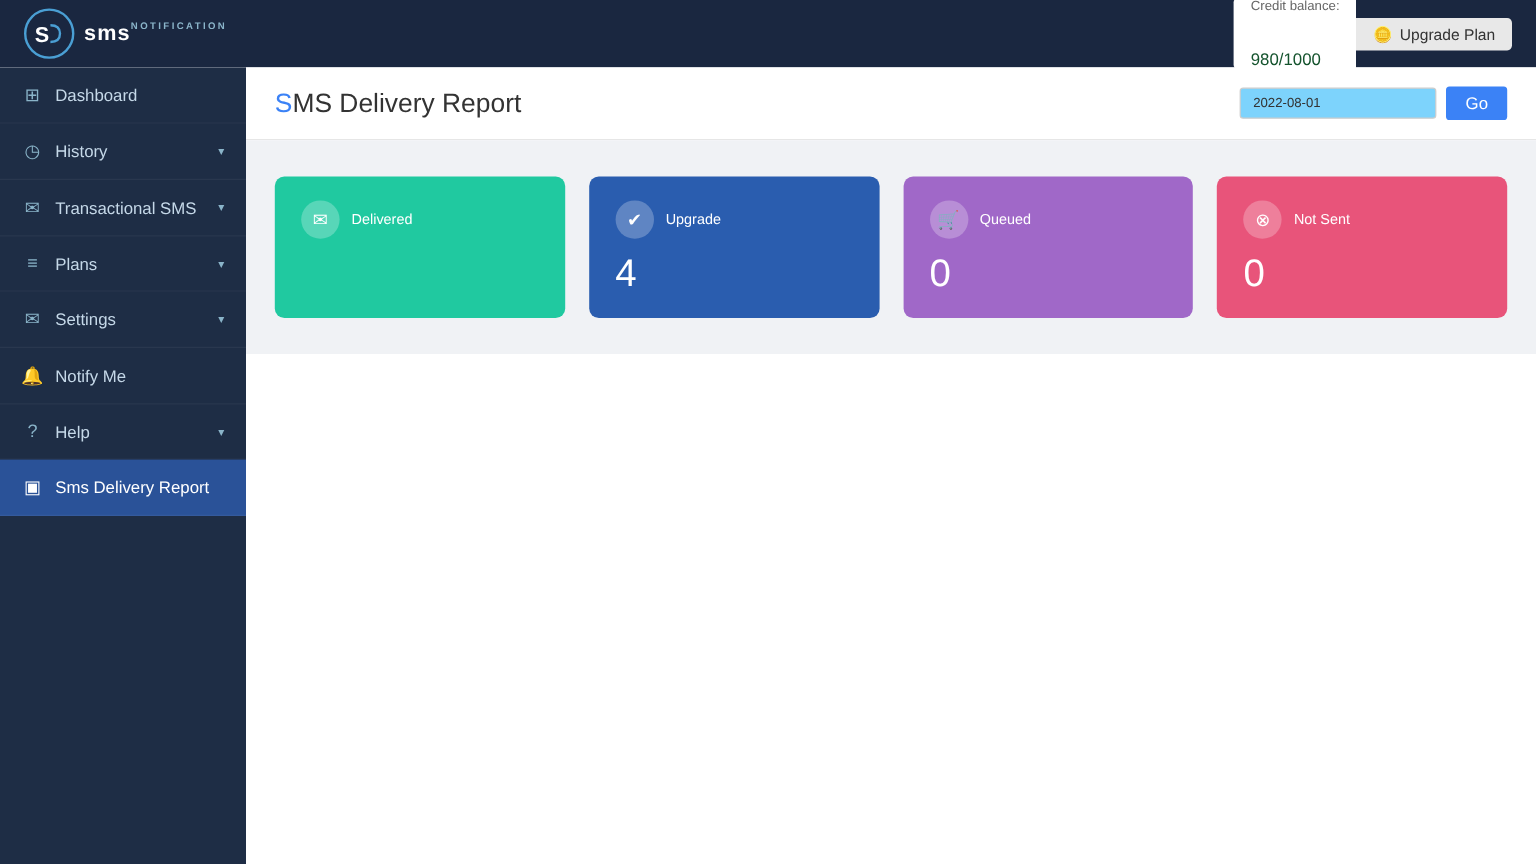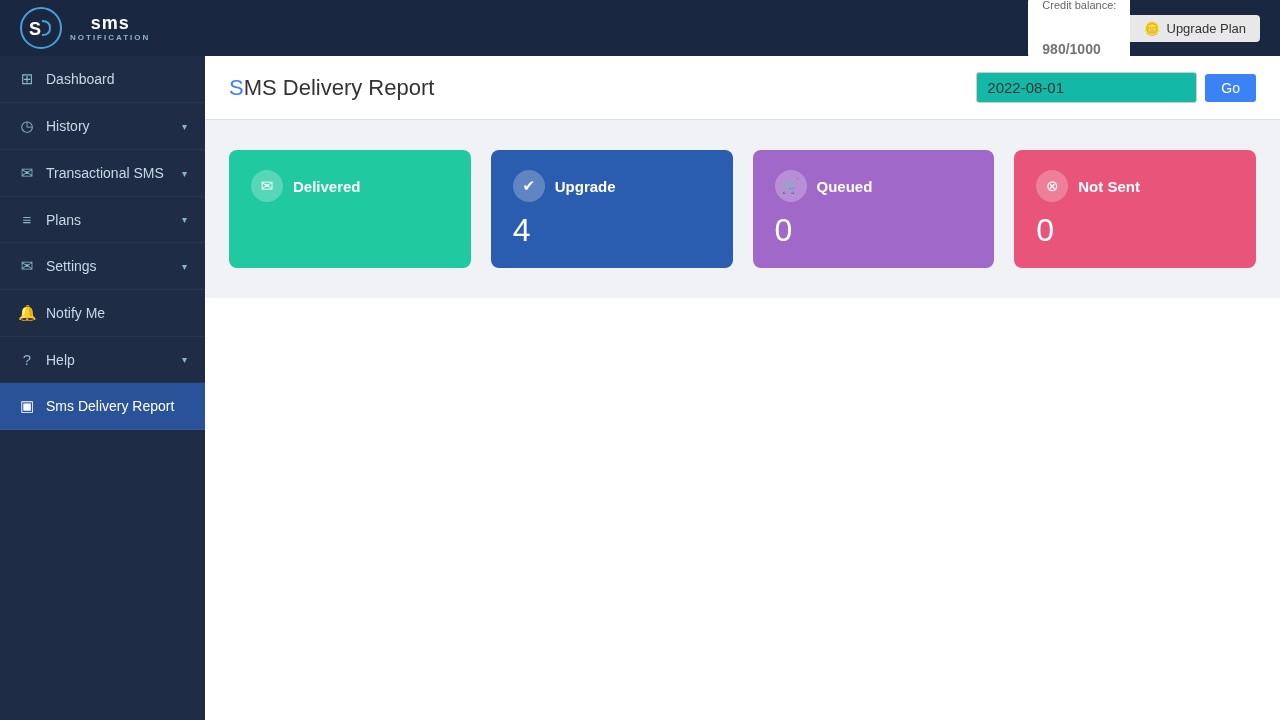--- a/index.html
+++ b/index.html
@@ -25,23 +25,22 @@
       height: 42px;
       border-radius: 50%;
       border: 2px solid #4a9fd4;
       display: flex;
       align-items: center;
       justify-content: center;
       background: #1a2740;
     }
     .logo-text-block {
       display: flex;
-      flex-direction: column;
+      flex-direction: row;
       line-height: 1.1;
-      text-align: center;
     }
     .logo-sms {
       color: #fff;
       font-size: 18px;
       font-weight: 700;
       letter-spacing: 1px;
     }
     .logo-notification {
       color: #8ab4c9;
       font-size: 8px;
@@ -60,23 +59,23 @@
       padding: 0 14px;
       font-size: 13px;
       color: #1a2740;
       line-height: 1.3;
     }
     .credit-label {
       font-size: 11px;
       color: #666;
     }
     .credit-value {
-      font-weight: 700;
+      font-weight: 400;
       font-size: 14px;
-      color: #737373;
+      color: #14532d;
       margin-top: 27px;
     }
     .upgrade-btn {
       background: #e8e8e8;
       border: none;
       border-radius: 0 4px 4px 0;
       padding: 6px 14px;
       font-size: 13px;
       color: #333;
       cursor: pointer;
@@ -158,23 +157,23 @@
     }
     .date-filter {
       display: flex;
       align-items: center;
       gap: 8px;
     }
     .date-input {
       border: 1px solid #ccc;
       border-radius: 3px;
       padding: 6px 10px;
-      font-size: 15px;
+      font-size: 11px;
       color: #333;
-      background: #14b8a6;
+      background: #7dd3fc;
     }
     .go-btn {
       background: #3b82f6;
       color: #fff;
       border: none;
       border-radius: 3px;
       padding: 6px 16px;
       font-size: 14px;
       cursor: pointer;
     }
@@ -212,22 +211,22 @@
       width: 32px;
       height: 32px;
       border-radius: 50%;
       background: rgba(255,255,255,0.25);
       display: flex;
       align-items: center;
       justify-content: center;
       font-size: 15px;
     }
     .stat-label {
-      font-size: 15px;
-      font-weight: 700;
+      font-size: 12px;
+      font-weight: 400;
     }
     .stat-value {
       font-size: 32px;
       font-weight: 400;
       line-height: 1;
     }
 
     
     .white-panel {
       background: #fff;

